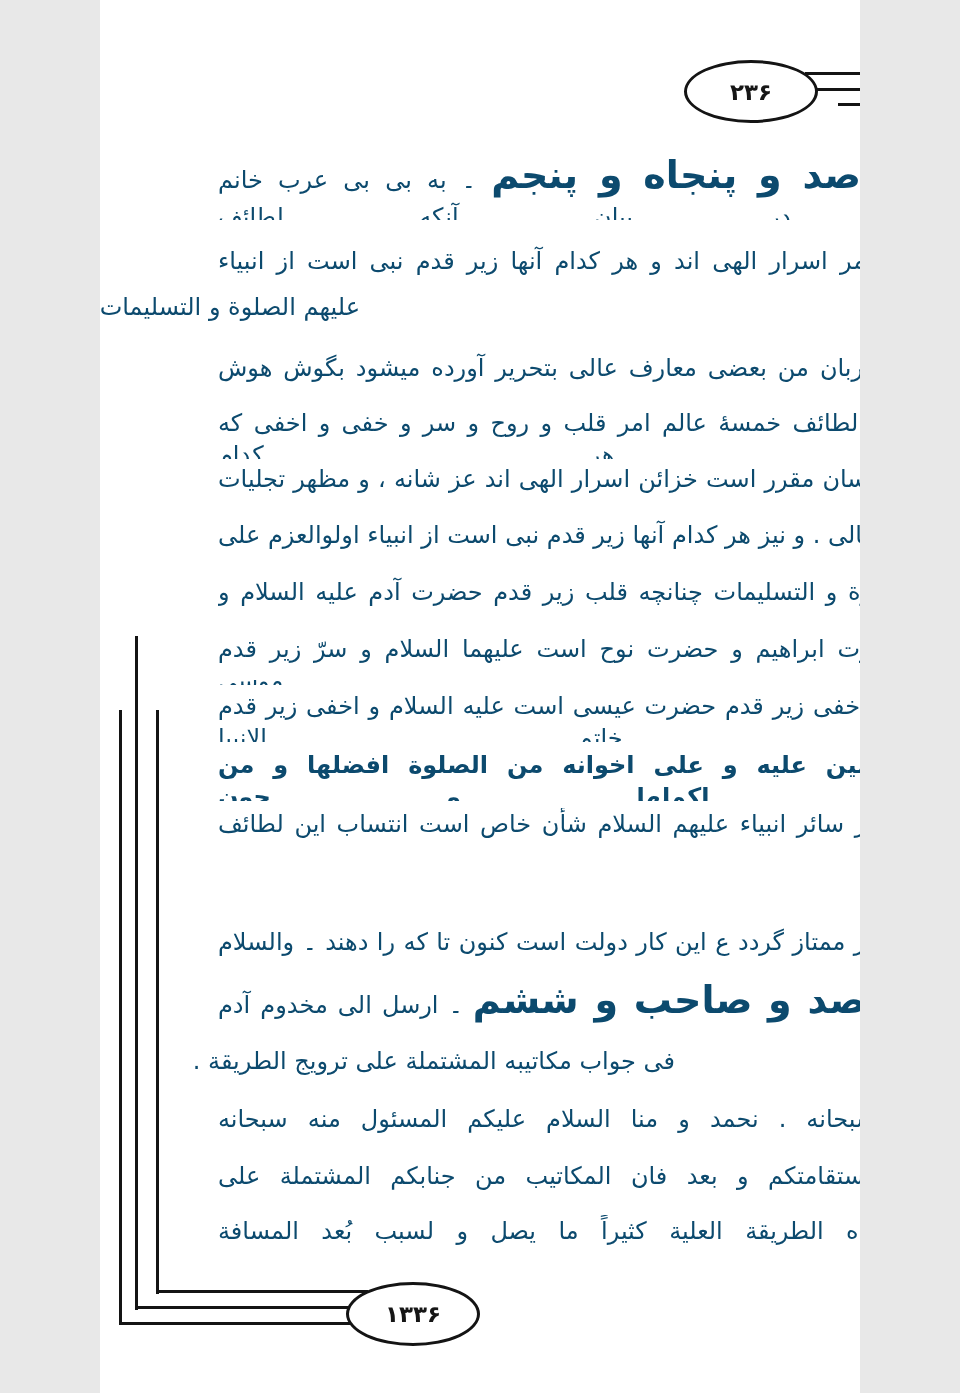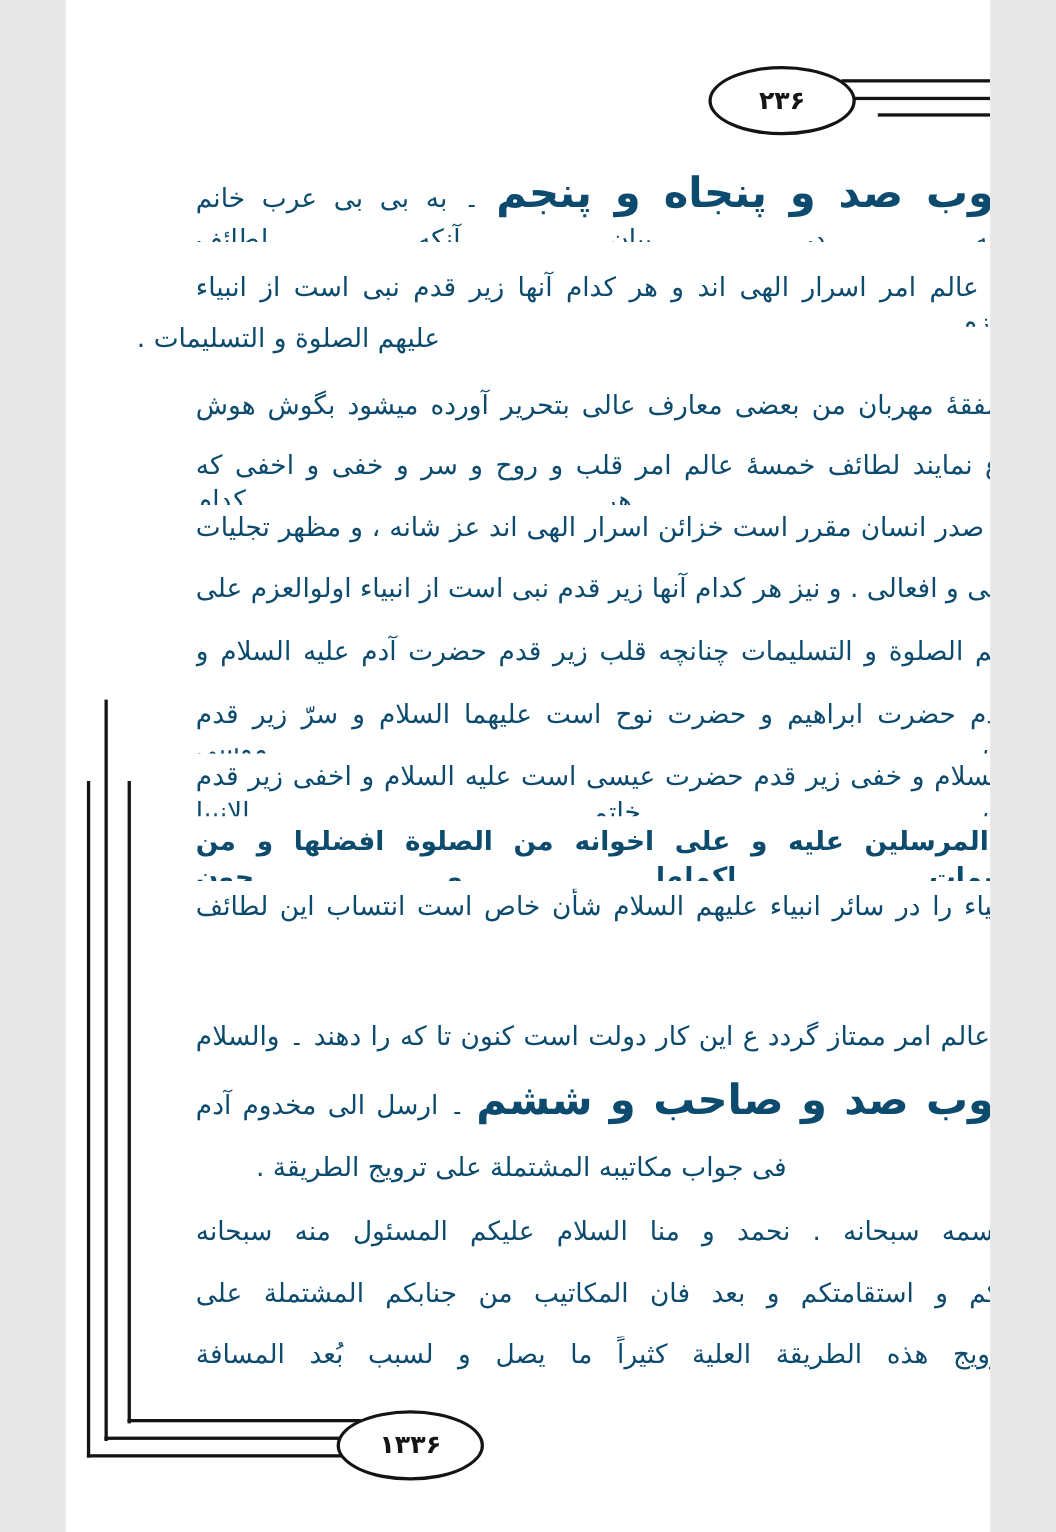--- a/index.html
+++ b/index.html
@@ -2,21 +2,21 @@
 <html lang="fa" dir="rtl"><head>
 <meta charset="utf-8">
 <style>
   html,body{margin:0;padding:0;}
   body{
     background:#e8e8e8;
     font-family:"DejaVu Sans", sans-serif;
   }
   .page{
     position:relative;
-    width:840px;height:1393px;
+    width:760px;height:1393px;
     margin:0 auto;
     background:#ffffff;
     overflow:hidden;
     color:#161616;
   }
   
   .frame-line{
     position:absolute;
     background:#141414;
   }

